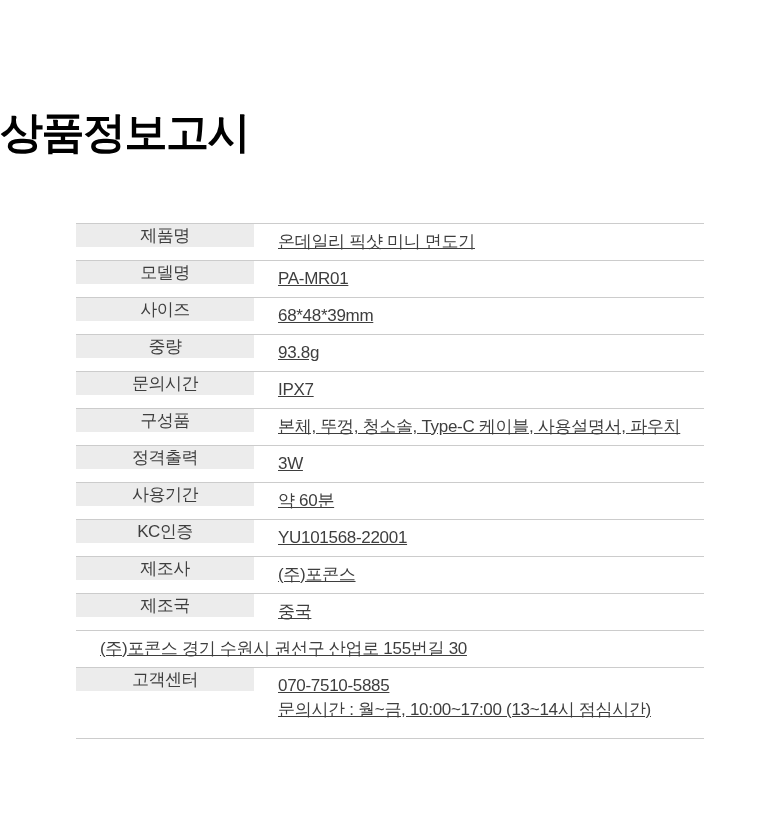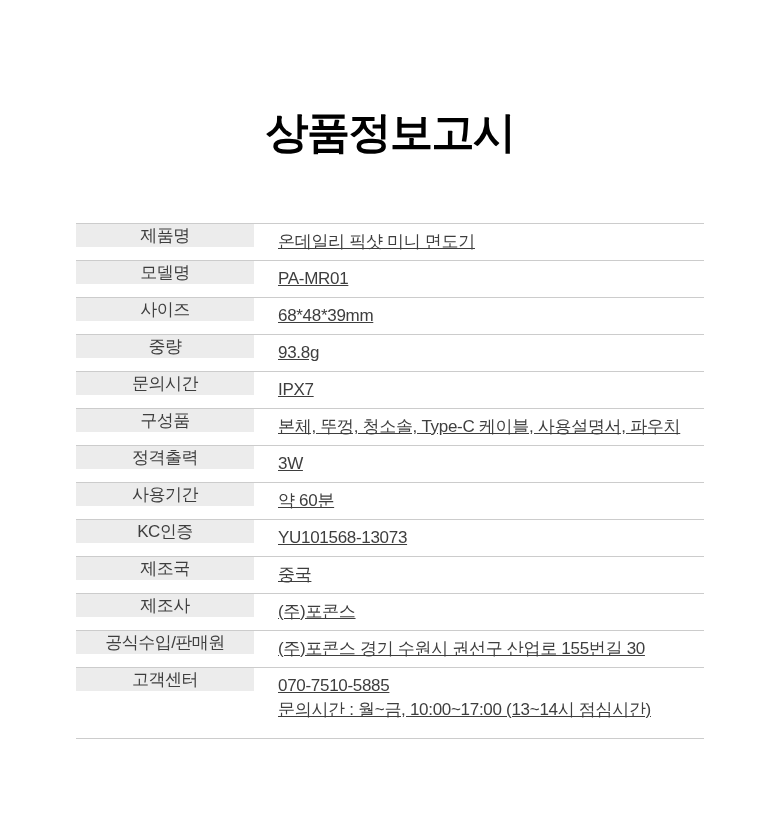--- a/index.html
+++ b/index.html
@@ -11,21 +11,21 @@
     color: var(--text, #3e3e3e);
     overflow: hidden;
   }
   .page {
     width: 780px;
     height: 816px;
     background: var(--page-bg, #ffffff);
   }
   .page-title {
     padding-top: 108px;
-    text-align: center;
+    text-align: left;
     font-size: 43px;
     line-height: 48px;
     font-weight: 700;
     letter-spacing: -1.5px;
     color: var(--title, #000000);
   }
   .info-table {
     width: 628px;
     margin: 67px auto 0 auto;
     border-top: 1px solid var(--border, #cccccc);
@@ -114,37 +114,36 @@
       </div>
       <div class="info-row">
         <div class="label-cell">사용기간</div>
         <div class="value-cell">
           <div class="value-line">약 60분</div>
         </div>
       </div>
       <div class="info-row">
         <div class="label-cell">KC인증</div>
         <div class="value-cell">
-          <div class="value-line">YU101568-13073</div>
+          <div class="value-line">YU101568-22001</div>
+        </div>
+      </div>
+      <div class="info-row">
+        <div class="label-cell">제조사</div>
+        <div class="value-cell">
+          <div class="value-line">(주)포콘스</div>
         </div>
       </div>
       <div class="info-row">
         <div class="label-cell">제조국</div>
         <div class="value-cell">
           <div class="value-line">중국</div>
         </div>
       </div>
       <div class="info-row">
-        <div class="label-cell">제조사</div>
-        <div class="value-cell">
-          <div class="value-line">(주)포콘스</div>
-        </div>
-      </div>
-      <div class="info-row">
-        <div class="label-cell">공식수입/판매원</div>
         <div class="value-cell">
           <div class="value-line">(주)포콘스 경기 수원시 권선구 산업로 155번길 30</div>
         </div>
       </div>
       <div class="info-row tall">
         <div class="label-cell">고객센터</div>
         <div class="value-cell">
           <div class="value-line">070-7510-5885</div>
           <div class="value-line">문의시간 : 월~금, 10:00~17:00 (13~14시 점심시간)</div>
         </div>

